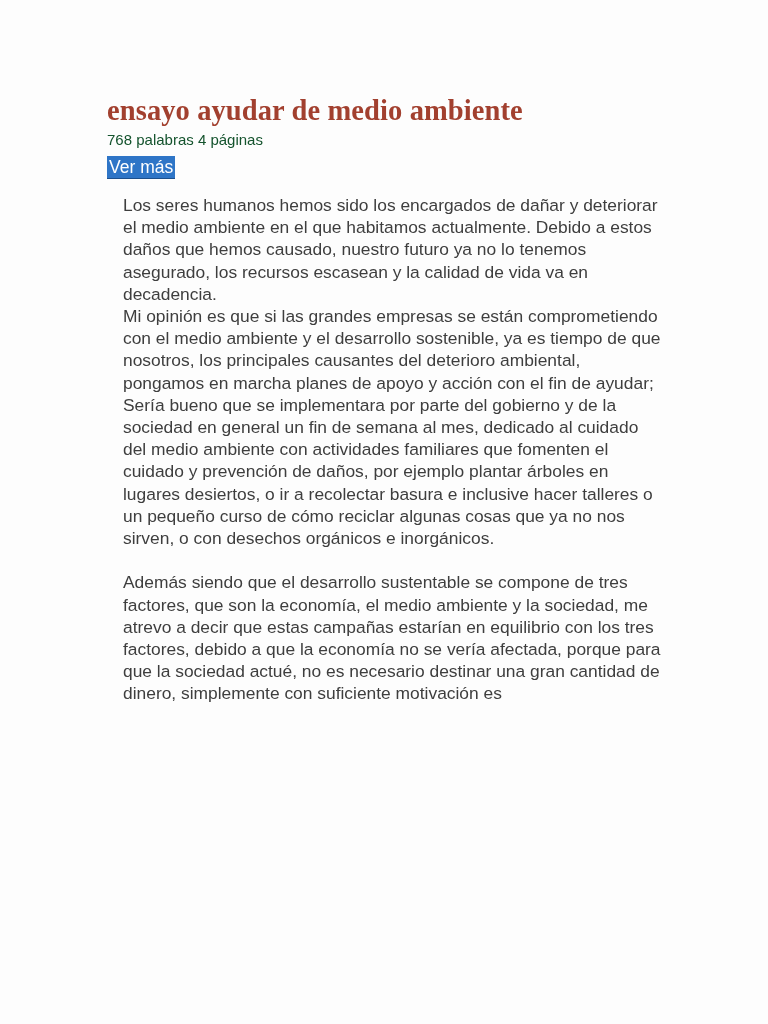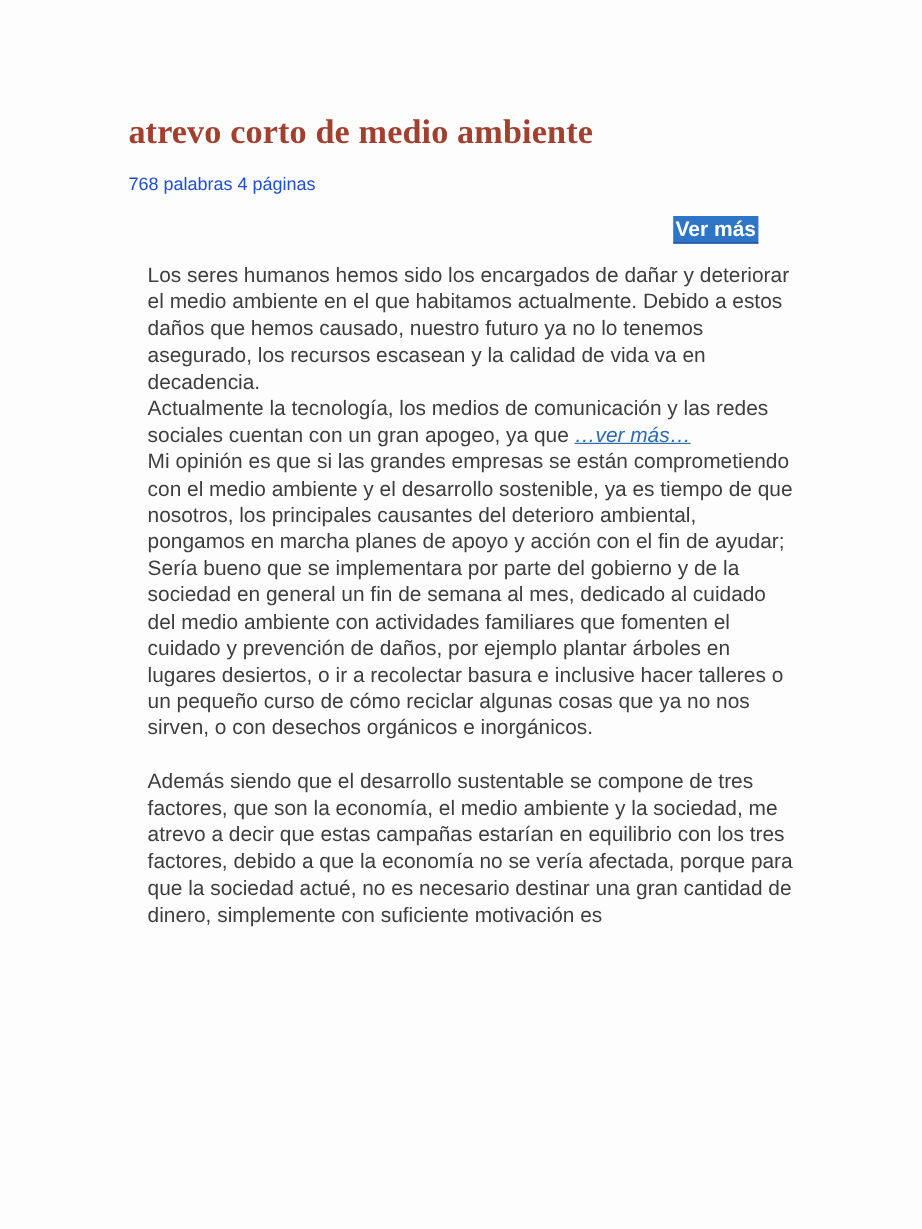--- a/index.html
+++ b/index.html
@@ -24,31 +24,29 @@
       font-weight: bold;
       font-size: 28.5px;
       color: #a2402f;
       margin: 0;
       line-height: 38px;
       letter-spacing: 0.1px;
     }
     .meta {
       font-family: "Liberation Sans", "DejaVu Sans", sans-serif;
       font-size: 15px;
-      color: #1d4ed8;
-      margin-top: 14px;
+      color: #14532d;
       line-height: 20px;
     }
     .ver-mas-row {
-      text-align: right;
+      text-align: left;
       width: 525px;
       line-height: 22px;
-      margin-top: 16px;
+      margin-top: 6px;
       height: 22px;
-      font-weight: bold;
     }
     .ver-mas-btn {
       font-family: "Liberation Sans", "DejaVu Sans", sans-serif;
       font-size: 17.5px;
       background: #2e75c7;
       color: #ffffff;
       padding: 0 2px;
       border-bottom: 1px solid #1c4f8c;
       cursor: pointer;
       display: inline-block;
@@ -71,25 +69,24 @@
       font-style: italic;
       color: #2b6cb4;
       text-decoration: underline;
       cursor: pointer;
     }
   </style>
 </head>
 <body>
 
 <div class="page">
-  <h1 class="title">atrevo corto de medio ambiente</h1>
+  <h1 class="title">ensayo ayudar de medio ambiente</h1>
   <div class="meta">768 palabras 4 páginas</div>
   <div class="ver-mas-row">
     <span class="ver-mas-btn">Ver más</span>
   </div>
   <div class="body-text">
     <p class="para">Los seres humanos hemos sido los encargados de dañar y deteriorar el medio ambiente en el que habitamos actualmente. Debido a estos daños que hemos causado, nuestro futuro ya no lo tenemos asegurado, los recursos escasean y la calidad de vida va en decadencia.</p>
-    <p class="para"><span>Actualmente la tecnología, los medios de comunicación y las redes sociales cuentan con un gran apogeo, ya que </span><span class="inline-link">…ver más…</span></p>
     <p class="para">Mi opinión es que si las grandes empresas se están comprometiendo con el medio ambiente y el desarrollo sostenible, ya es tiempo de que nosotros, los principales causantes del deterioro ambiental, pongamos en marcha planes de apoyo y acción con el fin de ayudar; Sería bueno que se implementara por parte del gobierno y de la sociedad en general un fin de semana al mes, dedicado al cuidado del medio ambiente con actividades familiares que fomenten el cuidado y prevención de daños, por ejemplo plantar árboles en lugares desiertos, o ir a recolectar basura e inclusive hacer talleres o un pequeño curso de cómo reciclar algunas cosas que ya no nos sirven, o con desechos orgánicos e inorgánicos.</p>
     <div class="para-gap"></div>
     <p class="para">Además siendo que el desarrollo sustentable se compone de tres factores, que son la economía, el medio ambiente y la sociedad, me atrevo a decir que estas campañas estarían en equilibrio con los tres factores, debido a que la economía no se vería afectada, porque para que la sociedad actué, no es necesario destinar una gran cantidad de dinero, simplemente con suficiente motivación es</p>
   </div>
 </div>
 
 </body></html>

